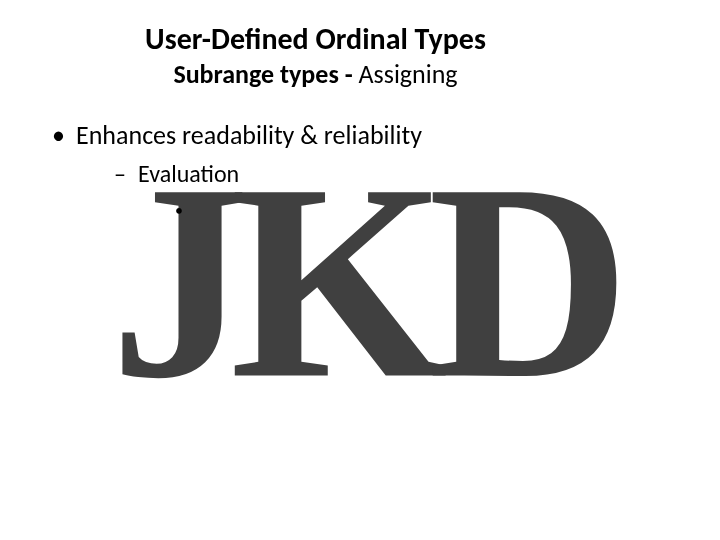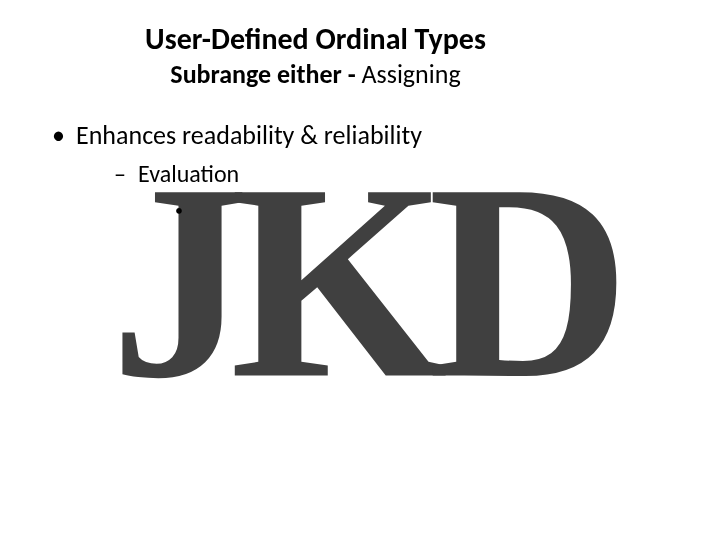--- a/index.html
+++ b/index.html
@@ -75,21 +75,21 @@
   .indent-d { margin-left: 22px; }  
 </style>
 </head>
 <body>
 
 <div class="watermark">JKD</div>
 
 <div class="slide">
   <div class="title">User-Defined Ordinal Types</div>
   <div class="subtitle">
-    <span class="b">Subrange either - </span><span>Assigning</span>
+    <span class="b">Subrange types - </span><span>Assigning</span>
   </div>
 
   <div class="content">
     <ul>
       <li class="lvl1">
         <span>Enhances readability &amp; reliability</span>
         <ul class="indent-a">
           <li class="lvl2">
             <span>Evaluation</span>
             <ul class="indent-b">

